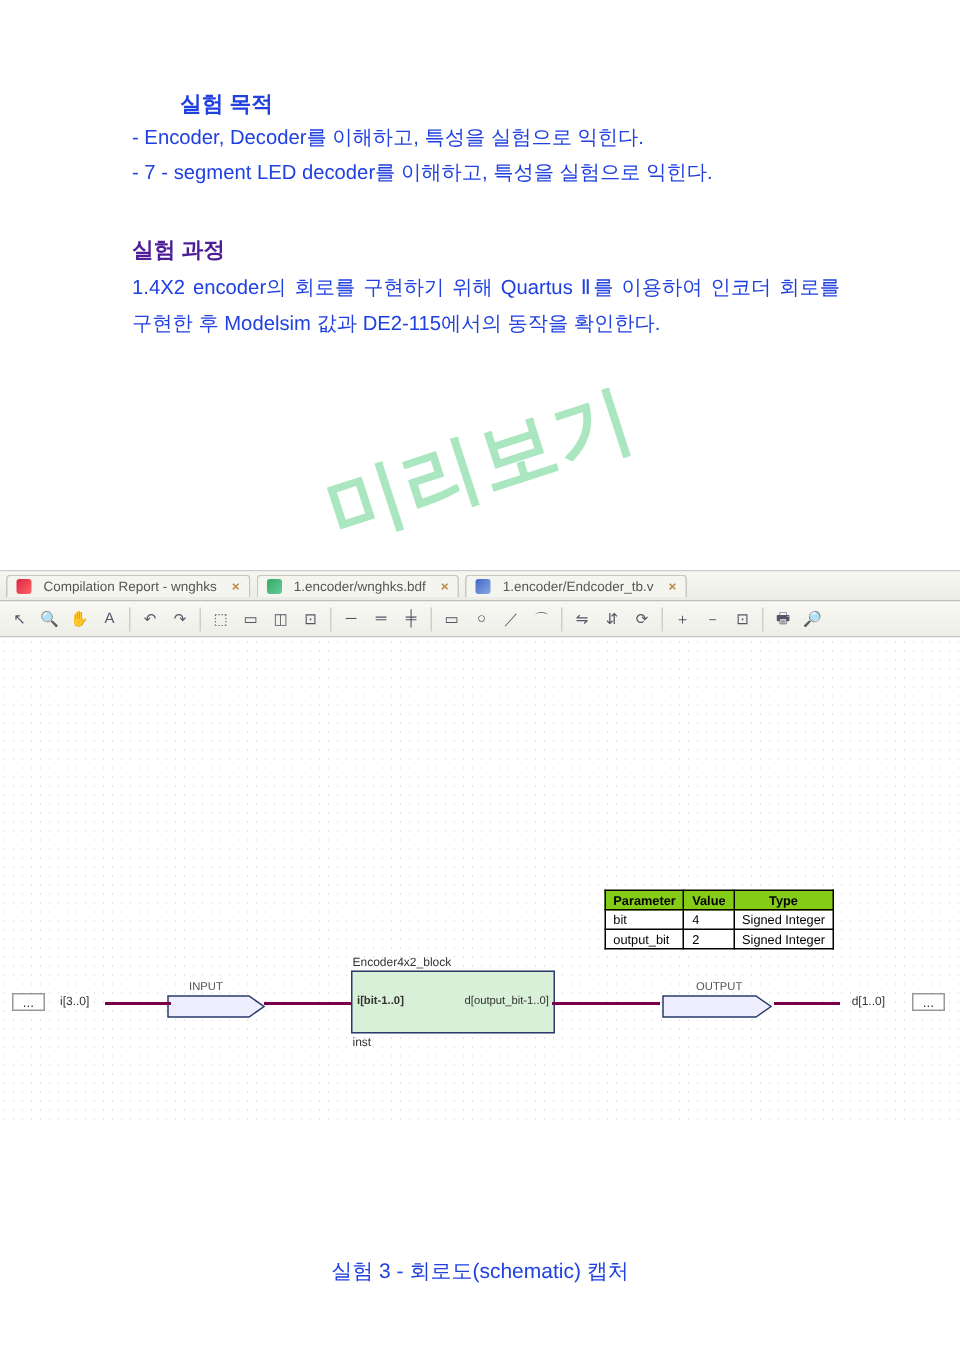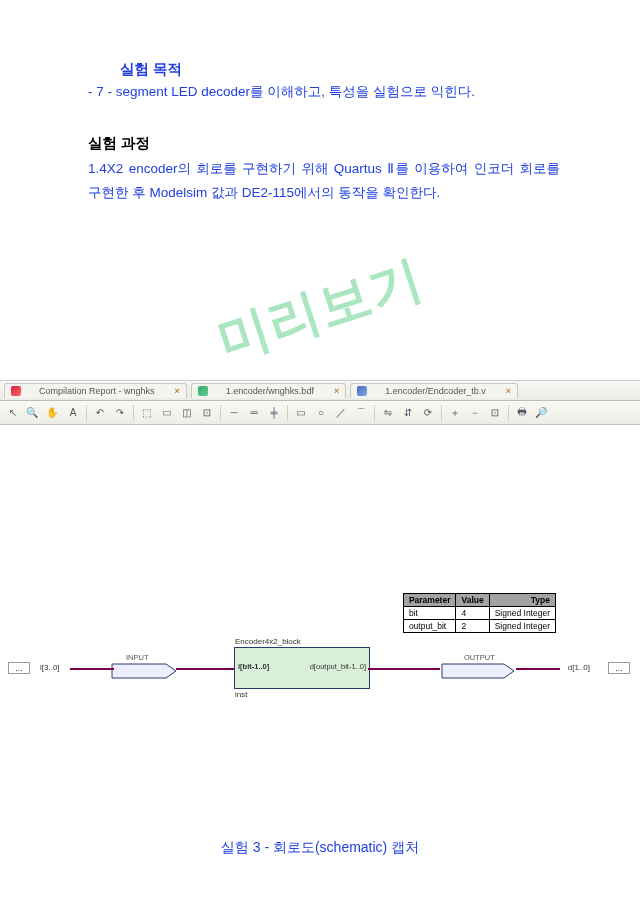--- a/index.html
+++ b/index.html
@@ -21,21 +21,21 @@
   margin-bottom: 2px;
   margin-left: 32px;
 }
 .bullet {
   color: #2040e0;
   font-size: 13.5px;
   line-height: 1.7;
 }
 .gap { height: 30px; }
 .section-title {
-  color: #000000;
+  color: #4c1d95;
   font-size: 14.5px;
   font-weight: 600;
   margin-bottom: 4px;
 }
 .body-text {
   color: #2040e0;
   font-size: 13.5px;
   line-height: 1.75;
   text-align: justify;
 }
@@ -67,21 +67,21 @@
   display: flex;
   align-items: center;
   font-size: 9px;
   color: #555;
   padding-left: 4px;
   gap: 4px;
 }
 .tab {
   display: flex;
   align-items: flex-start;
-  gap: 18px;
+  gap: 8px;
   padding: 2px 6px;
   border: 1px solid #c8c8c0;
   border-bottom: none;
   background: #f5f5ef;
   border-radius: 3px 3px 0 0;
   white-space: nowrap;
 }
 .tab .x { color: #b84; font-weight: bold; margin-left: 2px; }
 .ticon { width: 10px; height: 10px; display: inline-block; }
 .ticon.q { background: linear-gradient(135deg,#d24,#f66); border-radius: 2px; }
@@ -121,21 +121,21 @@
   top: 168px;
   right: 84px;
   border-collapse: collapse;
   font-size: 8.5px;
   background: #fff;
 }
 .param-table th, .param-table td {
   border: 1px solid #000;
   padding: 1px 5px;
 }
-.param-table th { background: #a3a3a3; font-weight: bold; text-align: right; }
+.param-table th { background: #84cc16; font-weight: bold; text-align: center; }
 .input-port {
   position: absolute;
   top: 238px;
   left: 40px;
   font-size: 8px;
   color: #333;
 }
 .pin-shape {
   position: absolute;
   top: 236px;
@@ -220,20 +220,21 @@
   text-align: center;
   color: #2040e0;
   font-size: 14px;
 }
 </style>
 </head>
 <body>
 
 <div class="page">
   <div class="heading"> 실험 목적</div>
+  <div class="bullet">- Encoder, Decoder를 이해하고, 특성을 실험으로 익힌다.</div>
   <div class="bullet">- 7 - segment LED decoder를 이해하고, 특성을 실험으로 익힌다.</div>
 
   <div class="gap"></div>
 
   <div class="section-title">실험 과정</div>
   <div class="body-text">1.4X2 encoder의 회로를 구현하기 위해 Quartus Ⅱ를 이용하여 인코더 회로를 구현한 후 Modelsim 값과 DE2-115에서의 동작을 확인한다.</div>
   <div style="height:18px"></div>
 </div>
 
 <div class="watermark">미리보기</div>

